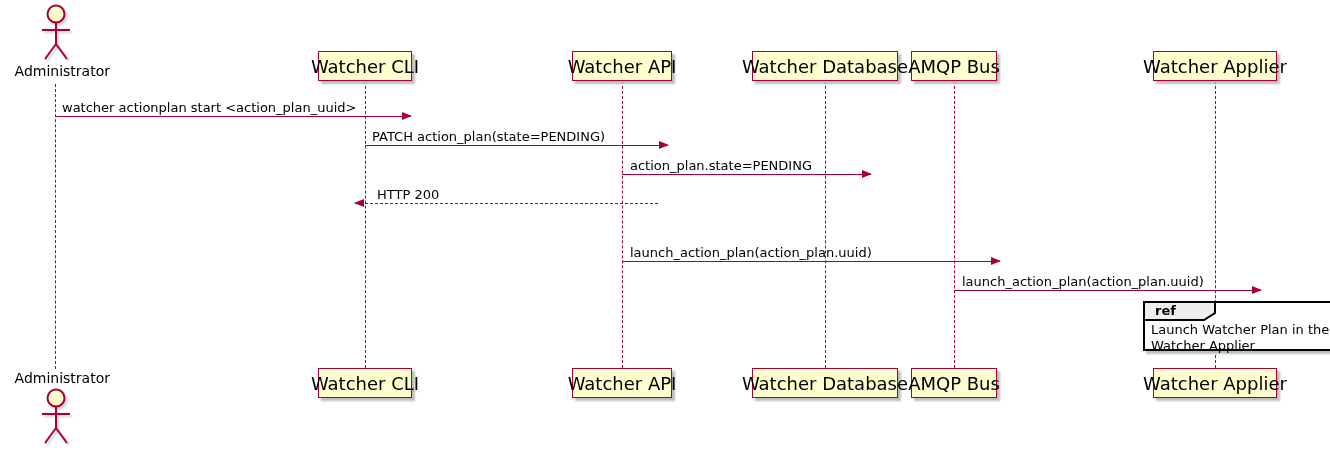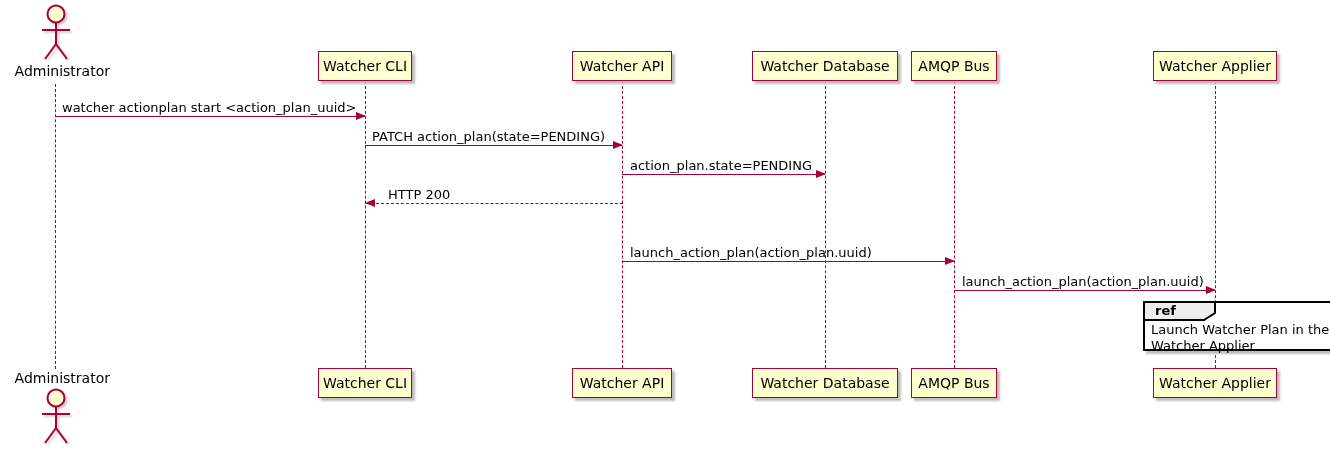--- a/index.html
+++ b/index.html
@@ -9,27 +9,27 @@
   }
   
   .lifeline{position:absolute;width:0;border-left:1px dashed var(--lifeline-color,#A80036);}
   
   .pbox{
     position:absolute;height:30px;box-sizing:border-box;
     background:var(--participant-fill,#FEFECE);
     border:1.5px solid var(--participant-border,#A80036);
     box-shadow:3px 3px 2px var(--shadow-color,#bdbdbd);
     display:flex;align-items:center;justify-content:center;
-    font-size:14px;white-space:nowrap;
+    font-size:18px;white-space:nowrap;
   }
   
   .actor-label{position:absolute;width:110px;text-align:right;font-size:14px;white-space:nowrap;}
   .actor-svg{position:absolute;filter:drop-shadow(2px 2px 1px #cccccc);}
   
-  .msg{position:absolute;height:16px;}
+  .msg{position:absolute;height:16px;padding-left:46px;}
   .msg .lbl{position:absolute;bottom:2px;font-size:13px;white-space:nowrap;}
   .msg .line{position:absolute;top:15px;left:0;width:100%;height:0;
     border-top:1px solid var(--arrow-color,#A80036);}
   .msg .line.dashed{border-top-style:dashed;}
   .msg .line.right::after{
     content:'';position:absolute;right:-1px;top:-5px;width:0;height:0;
     border-left:10px solid var(--arrow-color,#A80036);
     border-top:4.5px solid transparent;border-bottom:4.5px solid transparent;
   }
   .msg .line.left::before{
@@ -91,21 +91,21 @@
     <div class="line solid right"></div>
   </div>
   <div class="msg" style="left:365px;top:130px;width:257px;">
     <span class="lbl" style="left:7px;">PATCH action_plan(state=PENDING)</span>
     <div class="line solid right"></div>
   </div>
   <div class="msg" style="left:622px;top:159px;width:203px;">
     <span class="lbl" style="left:8px;">action_plan.state=PENDING</span>
     <div class="line solid right"></div>
   </div>
-  <div class="msg" style="left:366px;top:188px;width:257px;">
+  <div class="msg" style="left:355px;top:188px;width:257px;">
     <span class="lbl" style="left:22px;">HTTP 200</span>
     <div class="line dashed left"></div>
   </div>
   <div class="msg" style="left:622px;top:246px;width:332px;">
     <span class="lbl" style="left:8px;">launch_action_plan(action_plan.uuid)</span>
     <div class="line solid right"></div>
   </div>
   <div class="msg" style="left:954px;top:275px;width:261px;">
     <span class="lbl" style="left:8px;">launch_action_plan(action_plan.uuid)</span>
     <div class="line solid right"></div>

